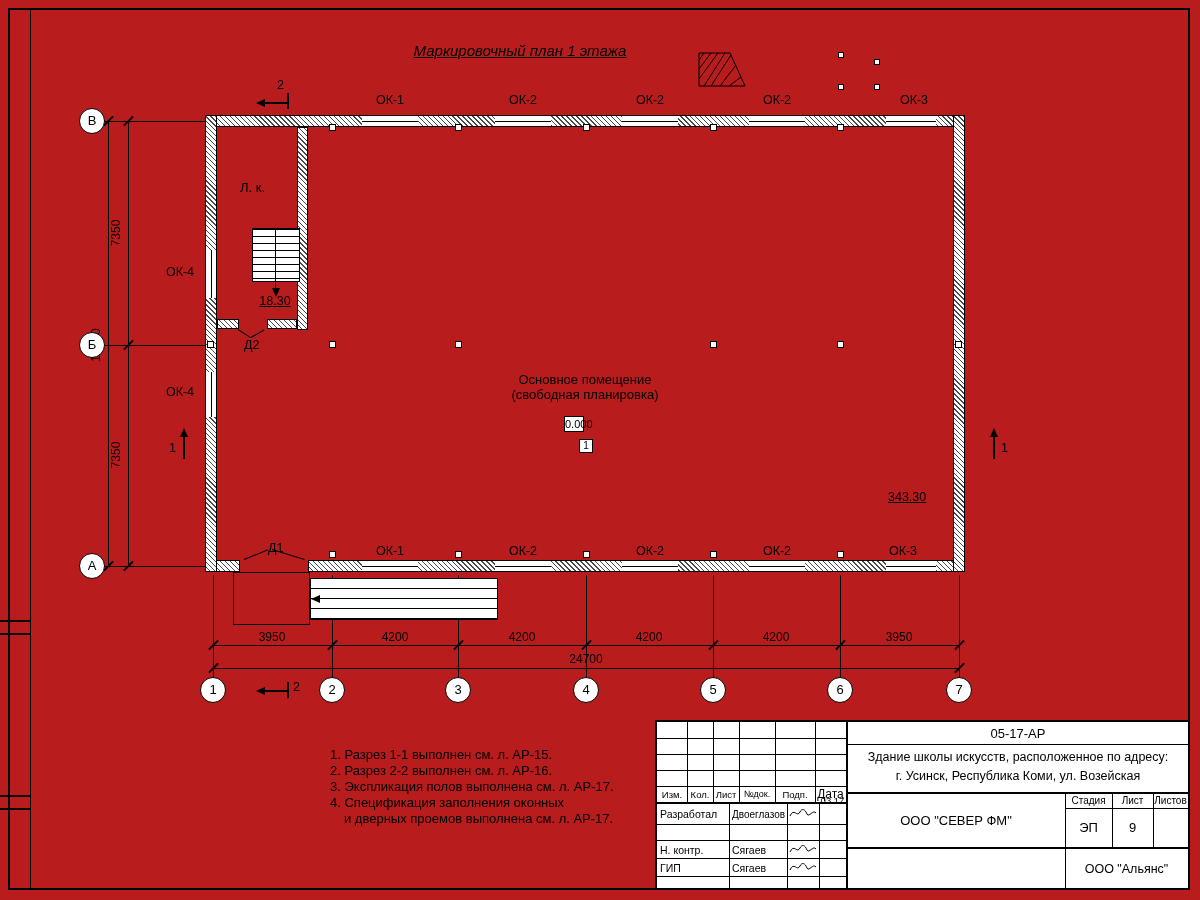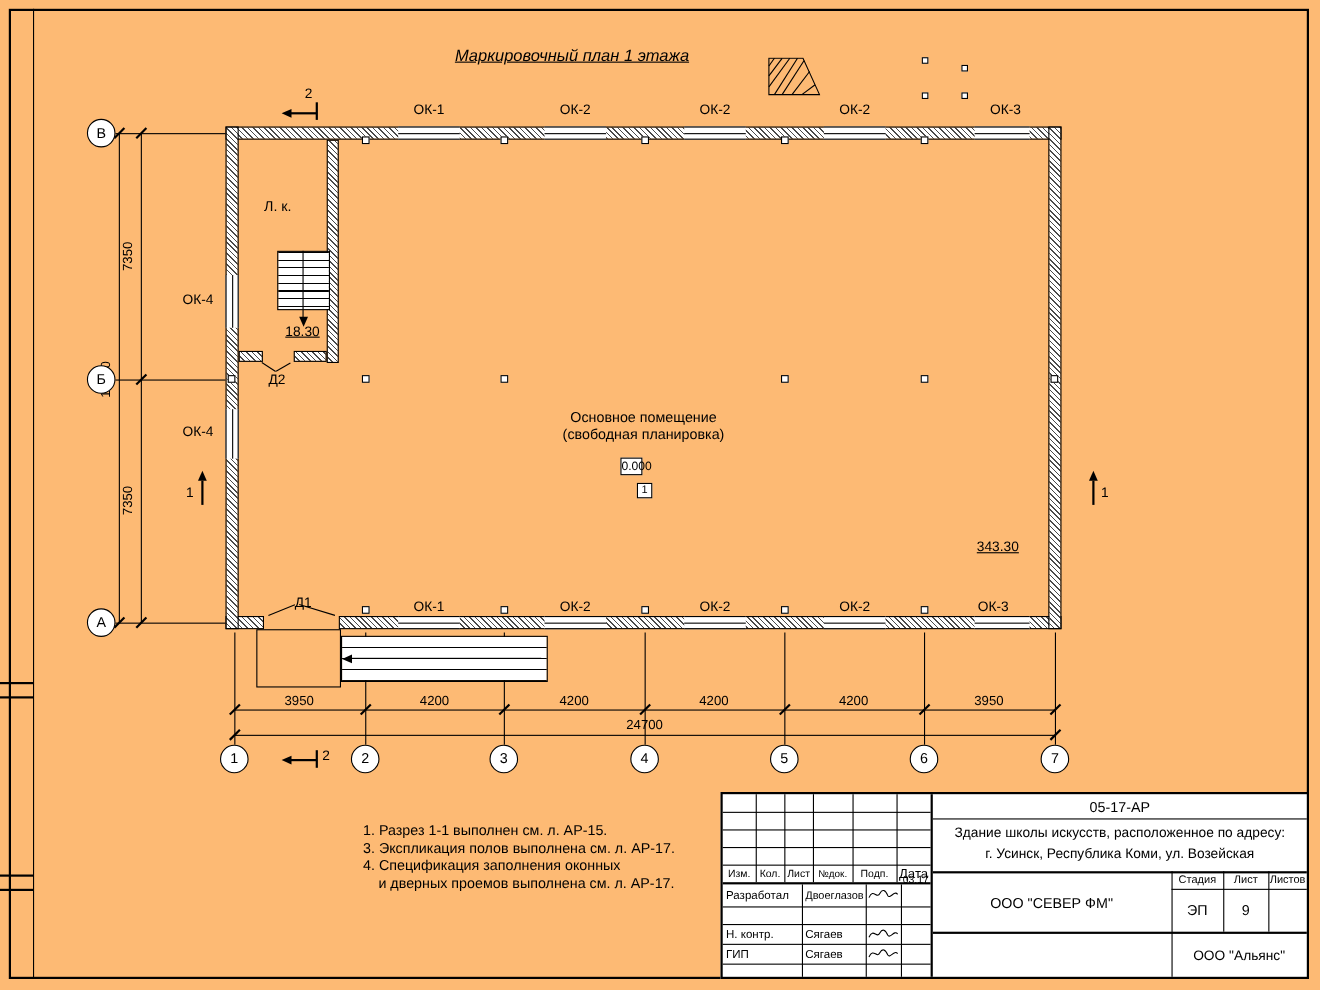--- a/index.html
+++ b/index.html
@@ -1,17 +1,17 @@
 <!DOCTYPE html>
 <html><head>
 <meta charset="utf-8">
 <style>
   * { box-sizing: border-box; }
   html,body { margin:0; padding:0; background:#e8e8e8; }
-  #sheet { position:relative; width:1200px; height:900px; background:#fdba74;
+  #sheet { position:relative; width:1200px; height:900px; background:#b91c1c;
            font-family:"Liberation Sans", sans-serif; color:#000; overflow:hidden; }
   .hl { position:absolute; background:#000; height:1px; }
   .vl { position:absolute; background:#000; width:1px; }
   .frame { position:absolute; left:8px; top:8px; width:1182px; height:882px; border:2px solid #000; }
   .wall { position:absolute; border:1px solid #000;
           background: repeating-linear-gradient(45deg,#fff 0px,#fff 2.5px,#4a4a4a 2.5px,#4a4a4a 3.5px); }
   .winh { position:absolute; background:#fff; border-top:1.5px solid #000; border-bottom:1.5px solid #000; z-index:2; }
   .winh::after { content:""; position:absolute; left:0; right:0; top:calc(50% - .5px); height:1px; background:#000; }
   .winv { position:absolute; background:#fff; border-left:1.5px solid #000; border-right:1.5px solid #000; z-index:2; }
   .winv::after { content:""; position:absolute; top:0; bottom:0; left:calc(50% - .5px); width:1px; background:#000; }
@@ -212,20 +212,21 @@
   <div class="tri-left" style="left:311px;top:595px;z-index:2;"></div>
 
   <div class="txt ctr" style="left:455px;top:372px;width:260px;font-size:13px;">Основное помещение</div>
   <div class="txt ctr" style="left:455px;top:387px;width:260px;font-size:13px;">(свободная планировка)</div>
   <div class="box" style="left:564px;top:416px;width:20px;height:16px;font-size:11px;line-height:14px;">0.000</div>
   <div class="box" style="left:579px;top:439px;width:14px;height:14px;font-size:10px;line-height:12px;">1</div>
   <div class="txt und" style="left:888px;top:490px;">343.30</div>
 
   <div class="notes">
     <div>1. Разрез 1-1 выполнен см. л. АР-15.</div>
+    <div>2. Разрез 2-2 выполнен см. л. АР-16.</div>
     <div>3. Экспликация полов выполнена см. л. АР-17.</div>
     <div>4. Спецификация заполнения оконных</div>
     <div style="padding-left:14px;">и дверных проемов выполнена см. л. АР-17.</div>
   </div>
 
   <div id="tblock">
 
     <div class="vl" style="left:189px;top:0;height:166px;width:2px;"></div>
 
     <div class="hl" style="left:0;top:16px;width:189px;"></div>

